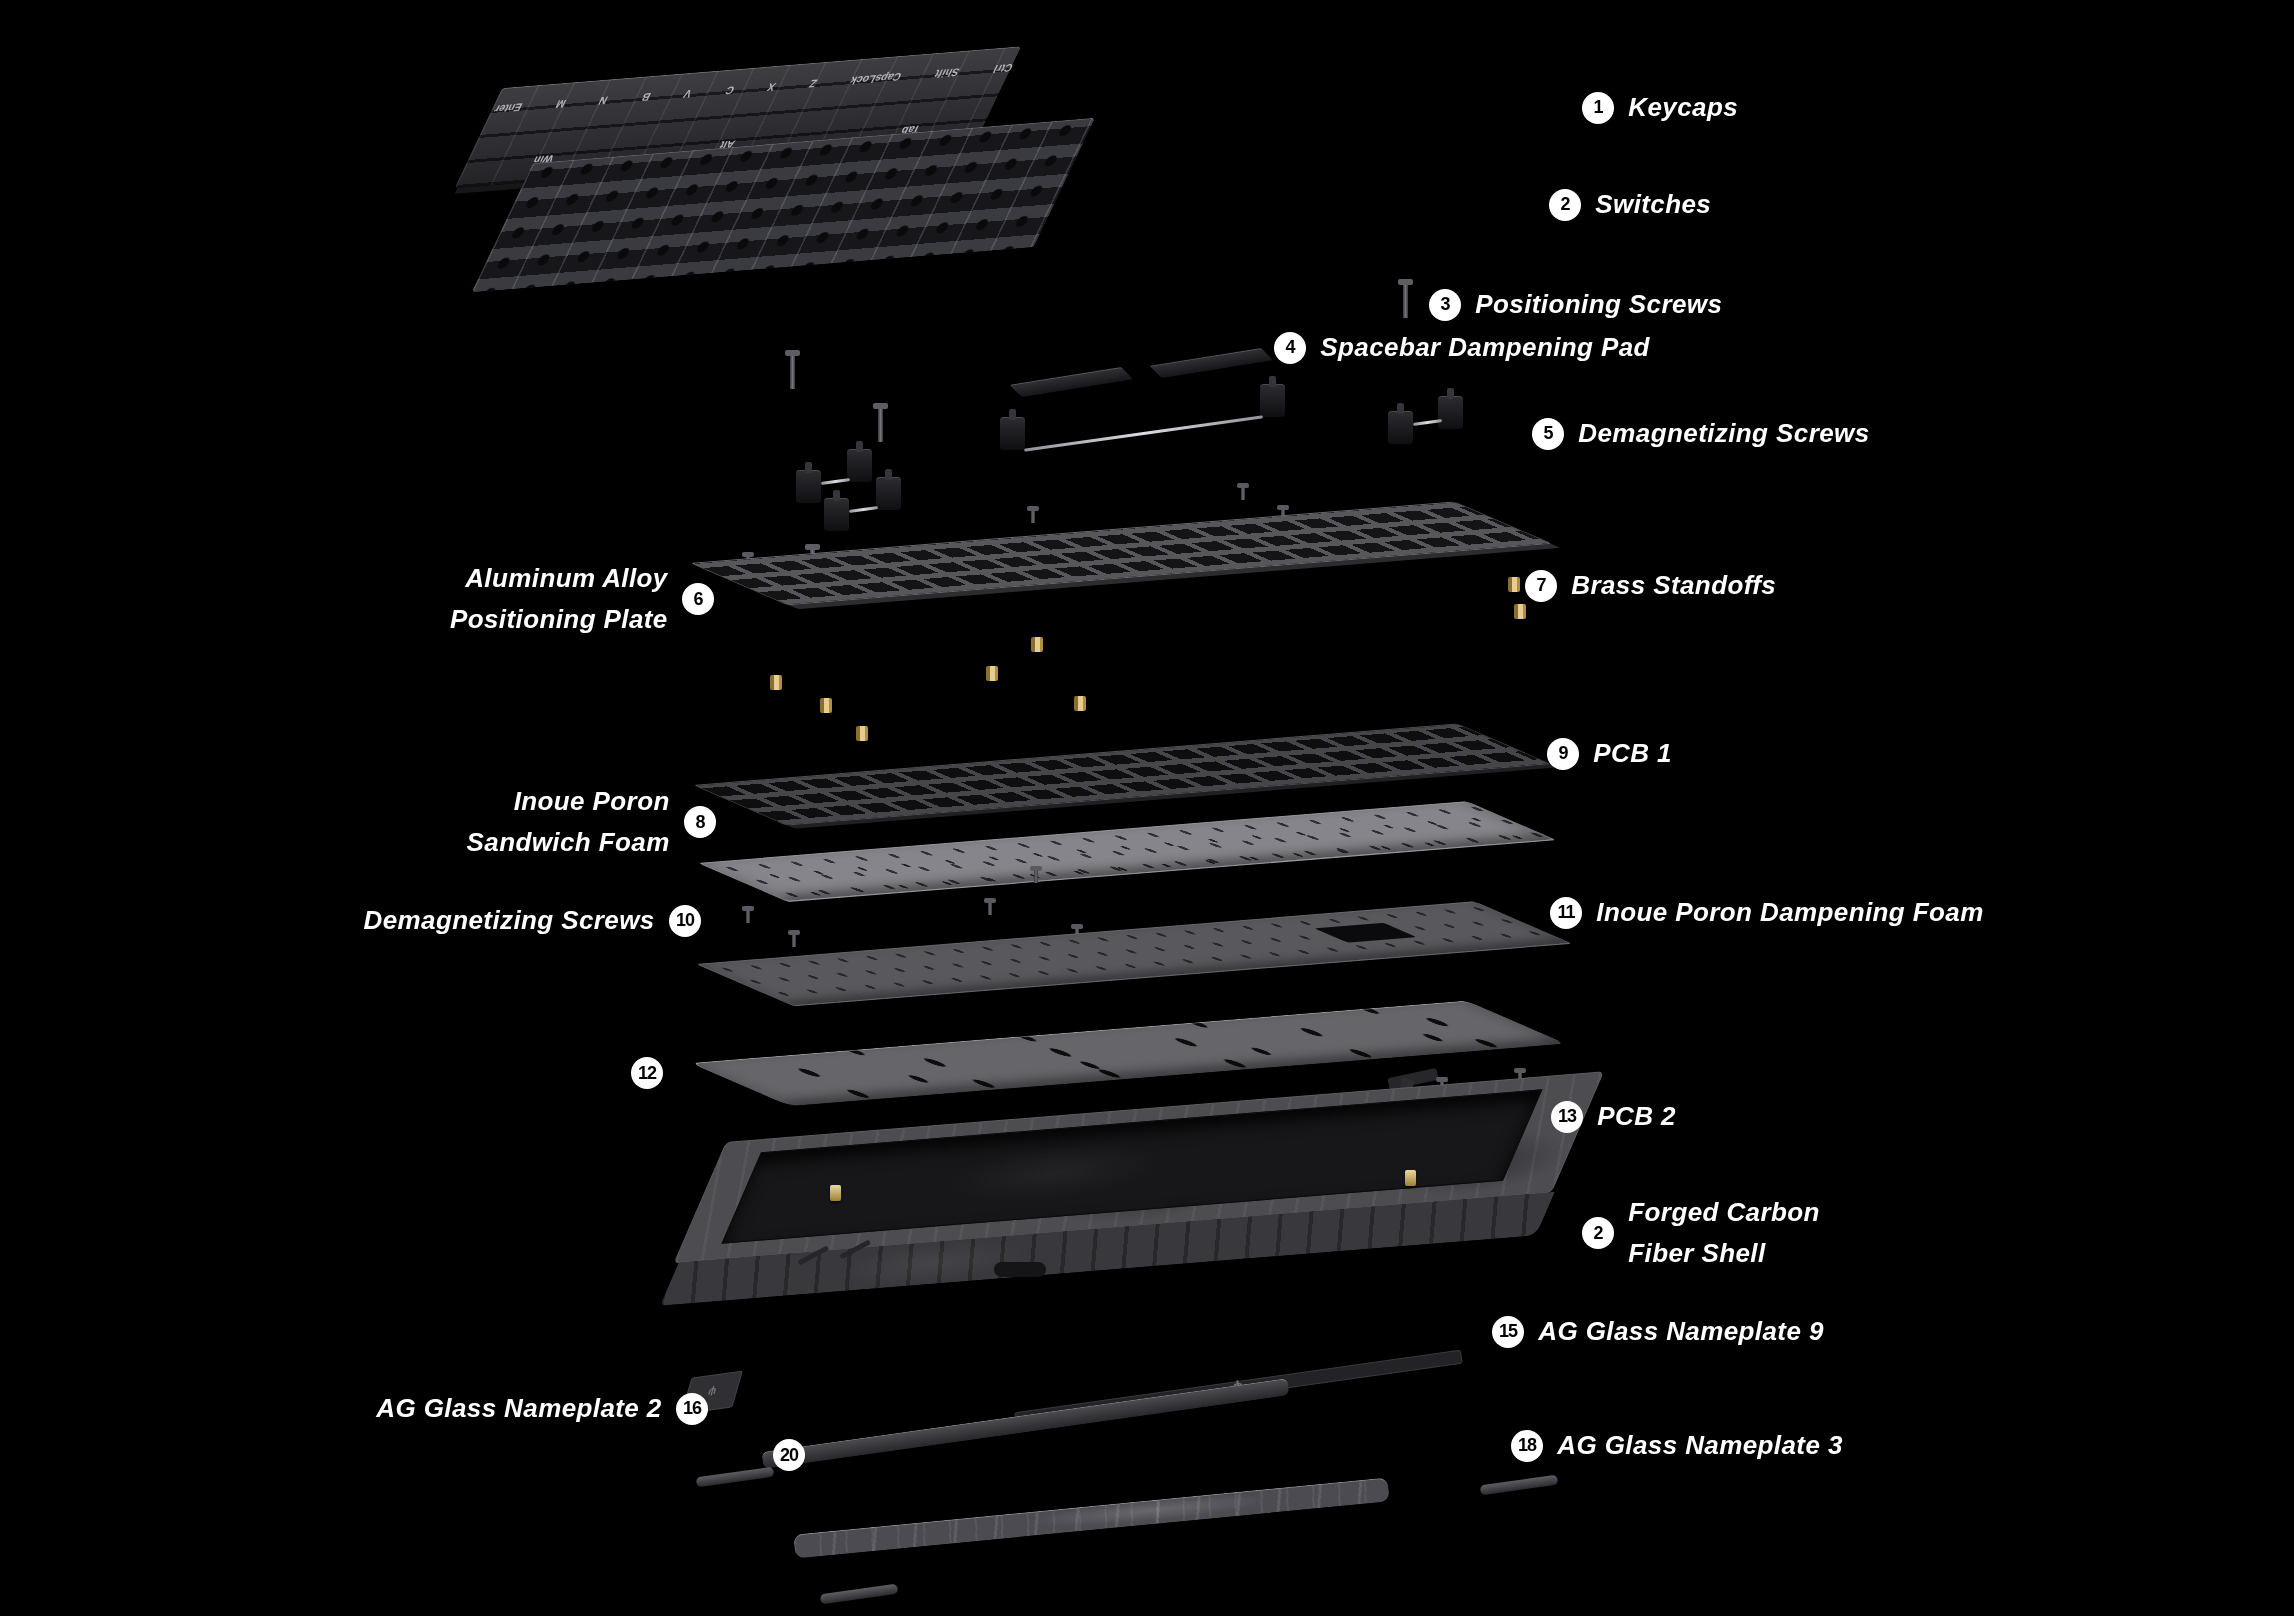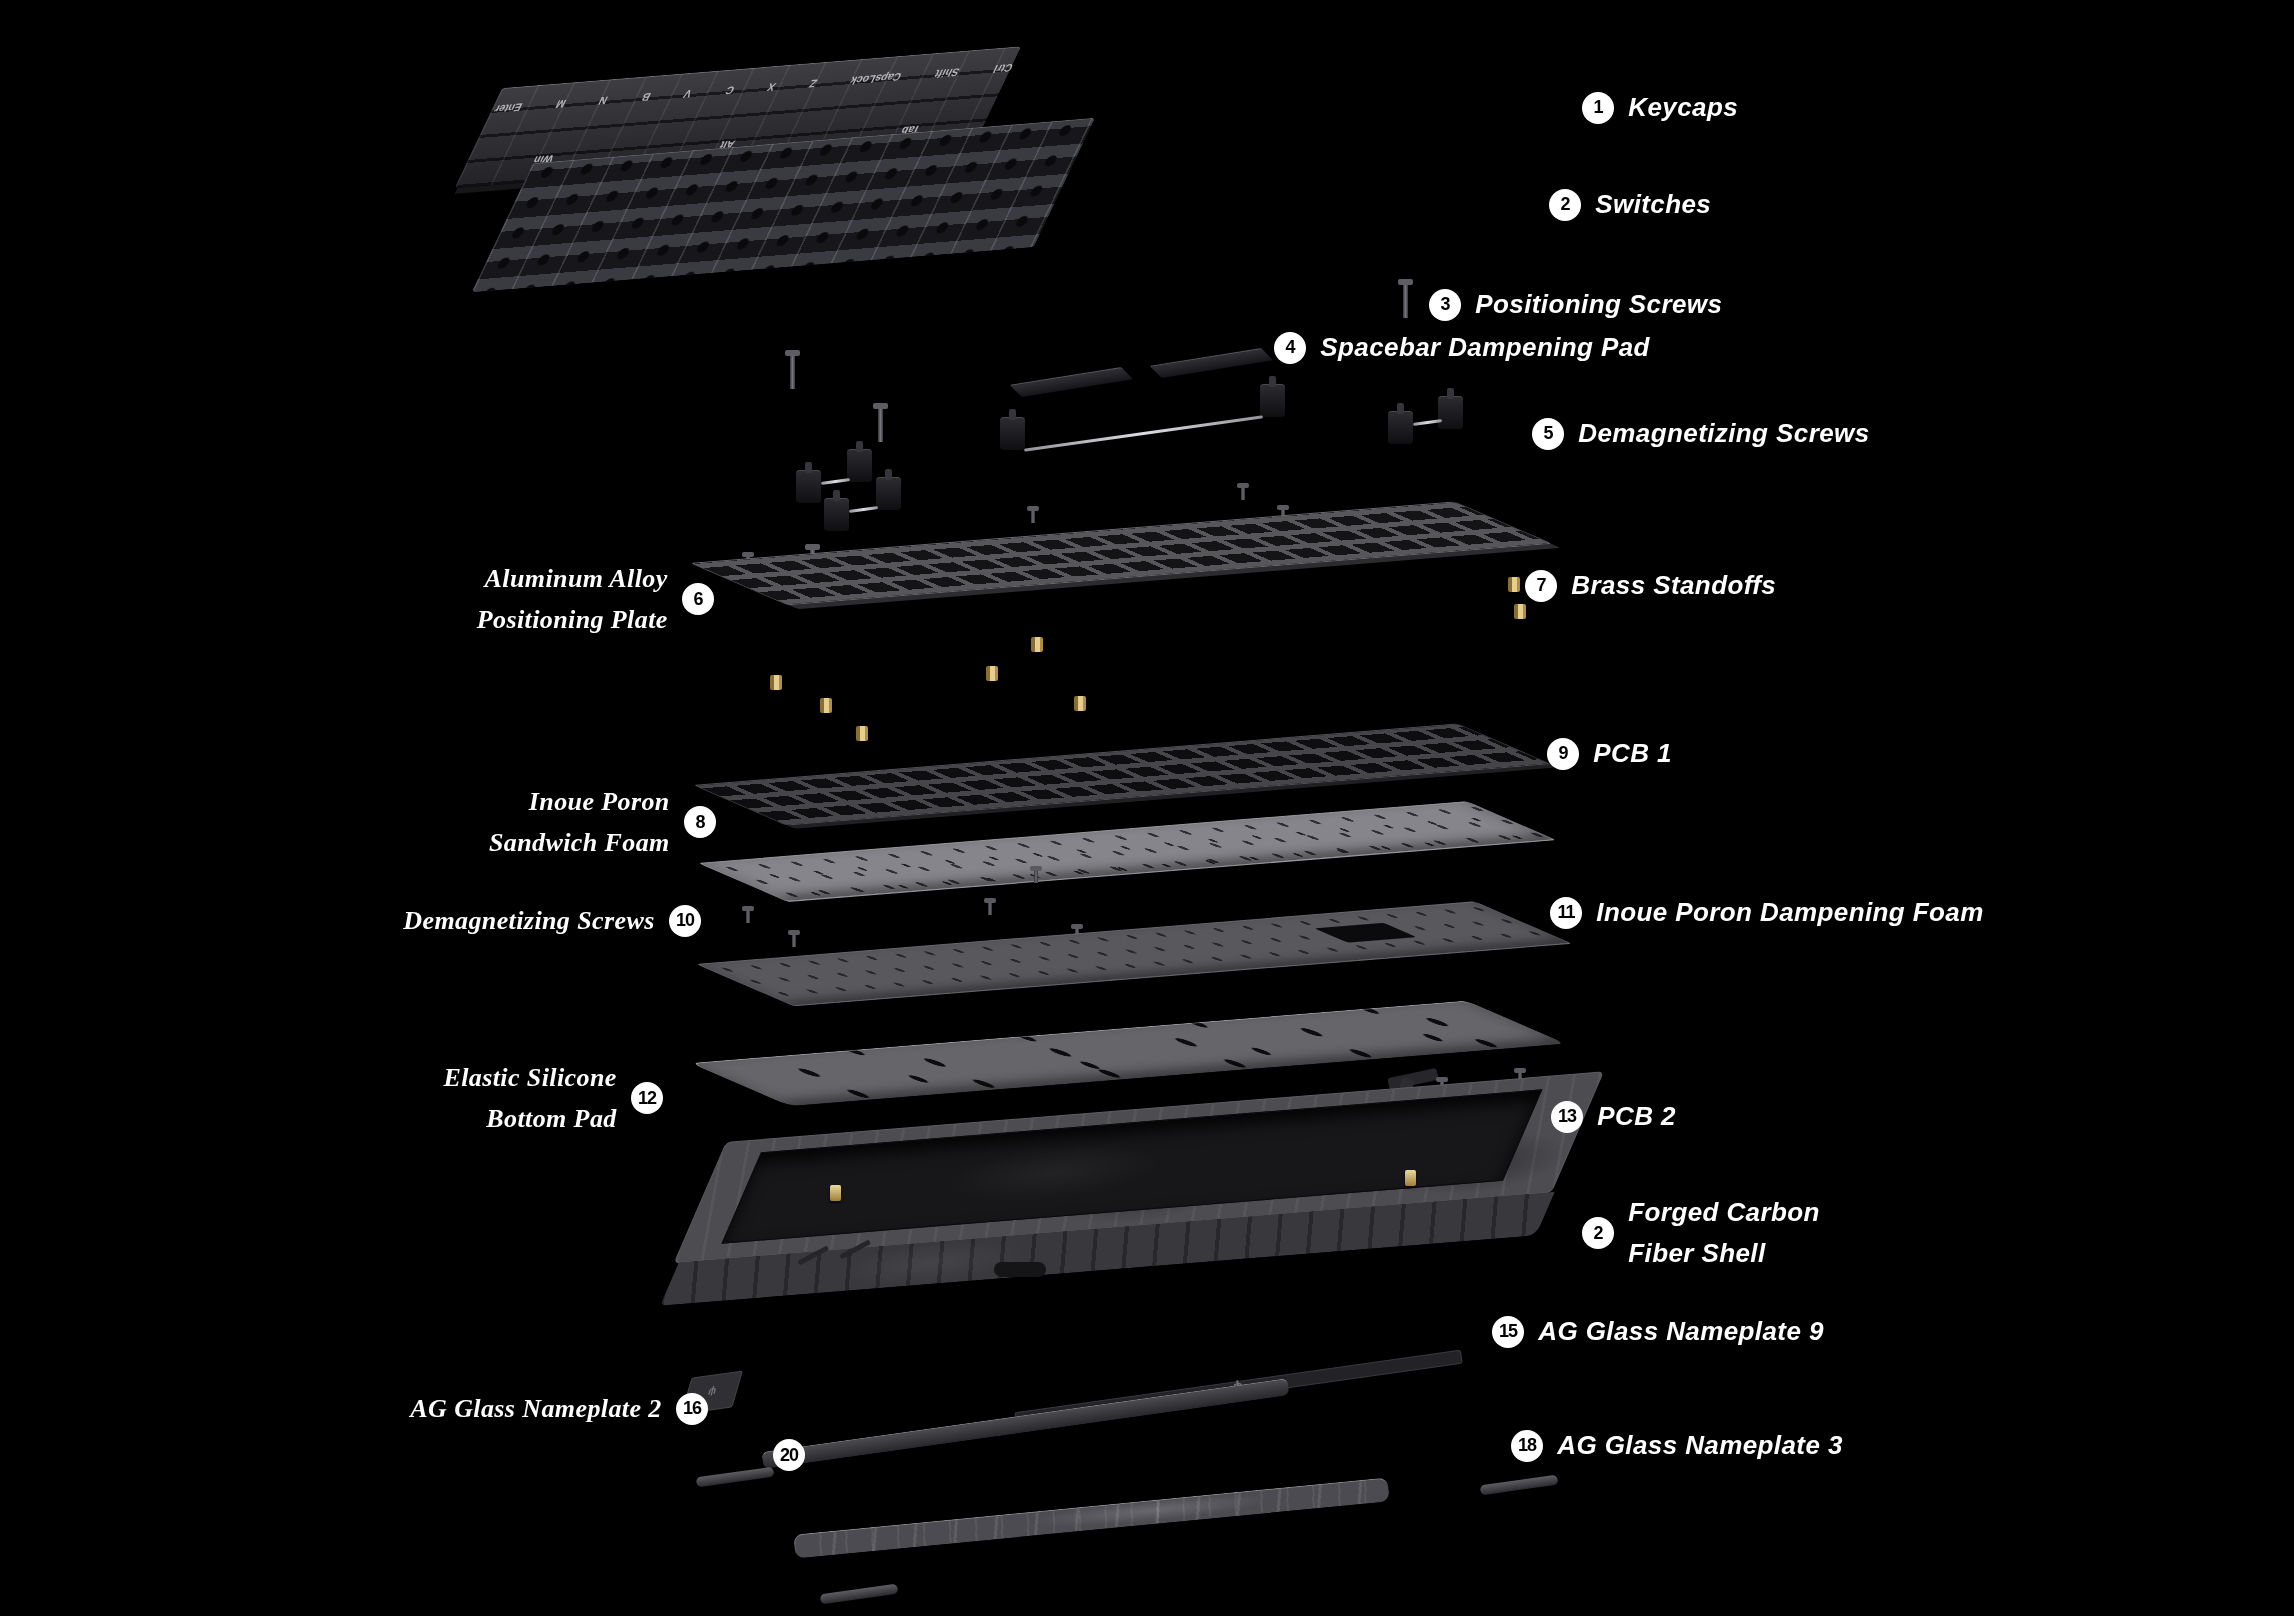--- a/index.html
+++ b/index.html
@@ -11,21 +11,21 @@
   .tilt-plate { transform: rotate(-4.6deg) skewX(62deg); }
   .tilt-block { transform: rotate(-4.6deg) skewX(-30deg); }
   .tilt-shell { transform: rotate(-4.6deg) skewX(-28deg); }
 
   
   .lbl { position:absolute; display:flex; align-items:center; gap:14.3px; color:#fff; }
   .lbl .txt {
     font-size:26px; font-weight:700; font-style:italic; line-height:1.58;
     white-space:pre-line; letter-spacing:0.4px; text-shadow:0 1px 1.9px rgba(0,0,0,.8);
   }
-  .lbl.left .txt { text-align:right;font-family:Liberation Serif, serif; }
+  .lbl.left .txt { text-align:right; }
   .badge {
     flex:0 0 auto; width:32px; height:32px; border-radius:50%;
     background:#ffffff; color:#000000; display:flex; align-items:center; justify-content:center;
     font-size:18px; font-weight:700; letter-spacing:-1px;
   }
 
   
   .keycaps {
     left:502px; top:88px; width:521px; height:96px; border-radius:3.8px;
     background:
@@ -339,22 +339,20 @@
   <div class="lbl left" style="right:1578px;top:781px">
     <span class="txt">Inoue Poron
 Sandwich Foam</span>
     <span class="badge">8</span>
   </div>
   <div class="lbl left" style="right:1593px;top:900px">
     <span class="txt">Demagnetizing Screws</span>
     <span class="badge">10</span>
   </div>
   <div class="lbl left" style="right:1631px;top:1057px">
-    <span class="txt">Elastic Silicone
-Bottom Pad</span>
     <span class="badge">12</span>
   </div>
   <div class="lbl left" style="right:1586px;top:1388px">
     <span class="txt">AG Glass Nameplate 2</span>
     <span class="badge">16</span>
   </div>
   <div class="lbl" style="left:773px;top:1439px">
     <span class="badge">20</span>
   </div>
 

